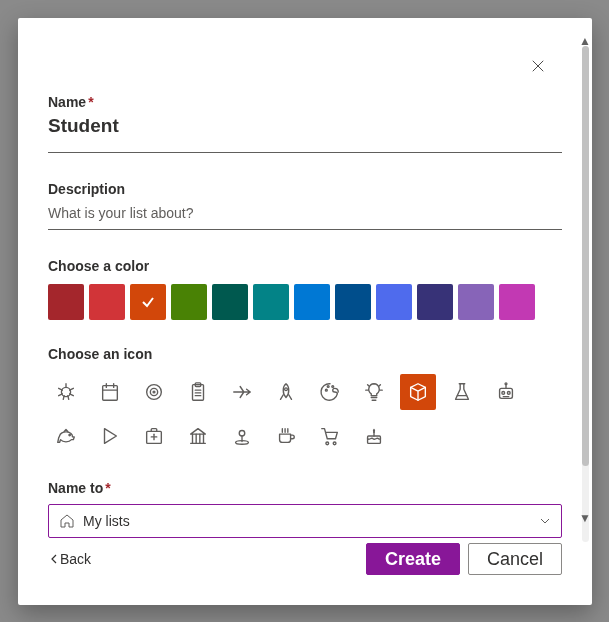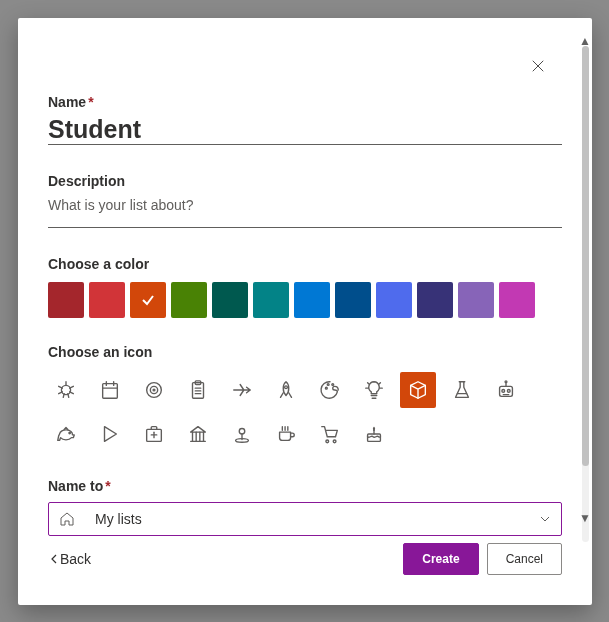--- a/index.html
+++ b/index.html
@@ -66,35 +66,35 @@
     font-size: 14px;
     font-weight: 600;
     color: #323130;
     margin-bottom: 2px;
   }
   .required { color: #a4262c; margin-left: 2px; font-weight: 600;}
   .name-input {
     width: 100%;
     border: none;
     border-bottom: 1px solid #605e5c;
-    font-size: 25px;
+    font-size: 19px;
     font-weight: 600;
-    padding: 3px 0 0 0;
+    padding: 3px 0 15px 0;
     outline: none;
     color: #323130;
     background: transparent;
   }
   .group-spacer-lg { margin-top: 28px; }
   .group-spacer-md { margin-top: 26px; }
   .desc-input {
     width: 100%;
     border: none;
     border-bottom: 1px solid #605e5c;
     font-size: 14px;
-    padding: 6px 0 14px 0;
+    padding: 6px 0 8px 0;
     outline: none;
     color: #323130;
     background: transparent;
   }
   .desc-input::placeholder { color: #605e5c; }
   .swatches {
     display: flex;
     gap: 5px;
     margin-top: 10px;
   }
@@ -125,42 +125,42 @@
     background: #d2470a;
     color: #fff;
   }
   .icon-btn svg { width:22px; height:22px; stroke:currentColor; fill:none; stroke-width:1.5; }
   .save-select {
     margin-top: 8px;
     border: 1px solid #881798;
     height: 34px;
     display:flex; align-items:center;
     padding: 0 10px;
-    gap: 20px;
+    gap: 8px;
     cursor:pointer;
     border-radius:2px;
   }
   .save-select .home-icon { width:16px; height:16px; color:#605e5c; }
   .save-select .text { flex:1; font-size:14px; color:#323130; font-weight:400;}
   .save-select .chev { width:12px; height:12px; color:#605e5c; }
   .footer {
     display:flex;
     align-items:center;
     padding: 2px 30px 30px 30px;
   }
   .back-btn {
     display:flex; align-items:center; 
     font-size:14px; color:#323130; cursor:pointer;
   }
   .back-btn svg { width:12px; height:12px; }
   .footer .spacer { flex:1; }
   .btn {
     height: 32px;
     padding: 0 18px;
-    font-size: 12px;
+    font-size: 18px;
     border-radius: 2px;
     cursor: pointer;
     display:inline-flex; align-items:center; justify-content:center;
   }
   .btn-primary {
     background: #881798;
     color: #fff;
     border: 1px solid #881798;
     font-weight:600;
     margin-right: 8px;

